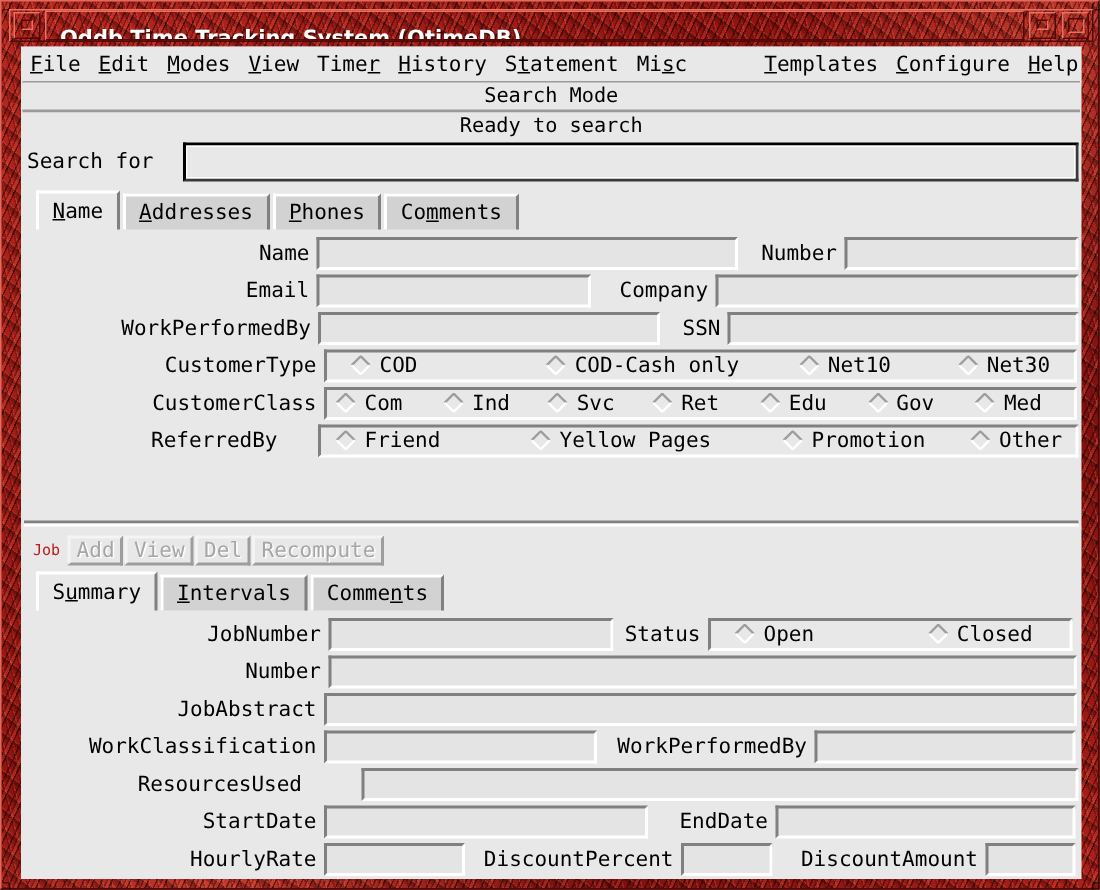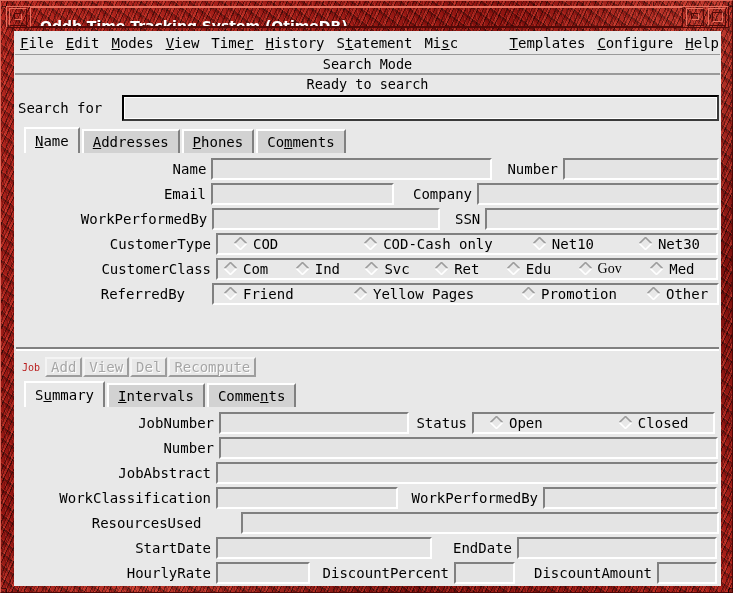--- a/index.html
+++ b/index.html
@@ -521,21 +521,21 @@
           <div class="radio" style="width:72px;">
             <span class="diamond">
                 <svg width="13" height="13" viewBox="0 0 13 13">
                   <polygon points="6.5,0.5 12.5,6.5 6.5,12.5 0.5,6.5" fill="#e8e8e8"></polygon>
                   <polyline points="0.5,6.5 6.5,0.5 12.5,6.5" fill="none" stroke="#9d9d9d" stroke-width="1.6"></polyline>
                   <polyline points="0.5,6.5 6.5,12.5 12.5,6.5" fill="none" stroke="#ffffff" stroke-width="1.6"></polyline>
                 </svg>
               </span>
             <span>Edu</span>
           </div>
-          <div class="radio" style="width:72px;font-family:Liberation Serif, serif;">
+          <div class="radio" style="width:72px;">
             <span class="diamond">
                 <svg width="13" height="13" viewBox="0 0 13 13">
                   <polygon points="6.5,0.5 12.5,6.5 6.5,12.5 0.5,6.5" fill="#e8e8e8"></polygon>
                   <polyline points="0.5,6.5 6.5,0.5 12.5,6.5" fill="none" stroke="#9d9d9d" stroke-width="1.6"></polyline>
                   <polyline points="0.5,6.5 6.5,12.5 12.5,6.5" fill="none" stroke="#ffffff" stroke-width="1.6"></polyline>
                 </svg>
               </span>
             <span>Gov</span>
           </div>
           <div class="radio" style="width:66px;">

